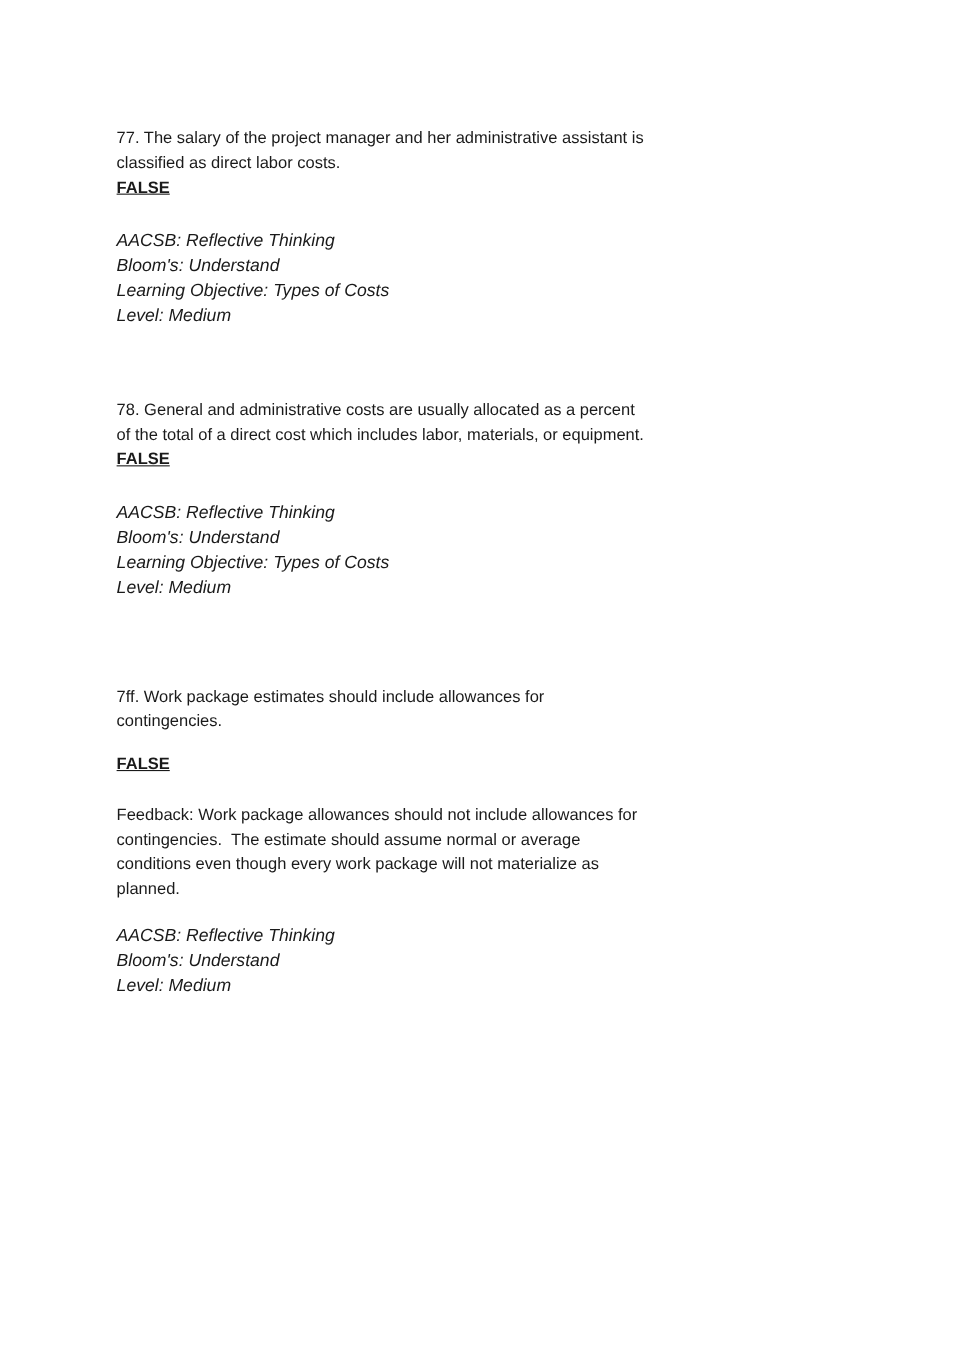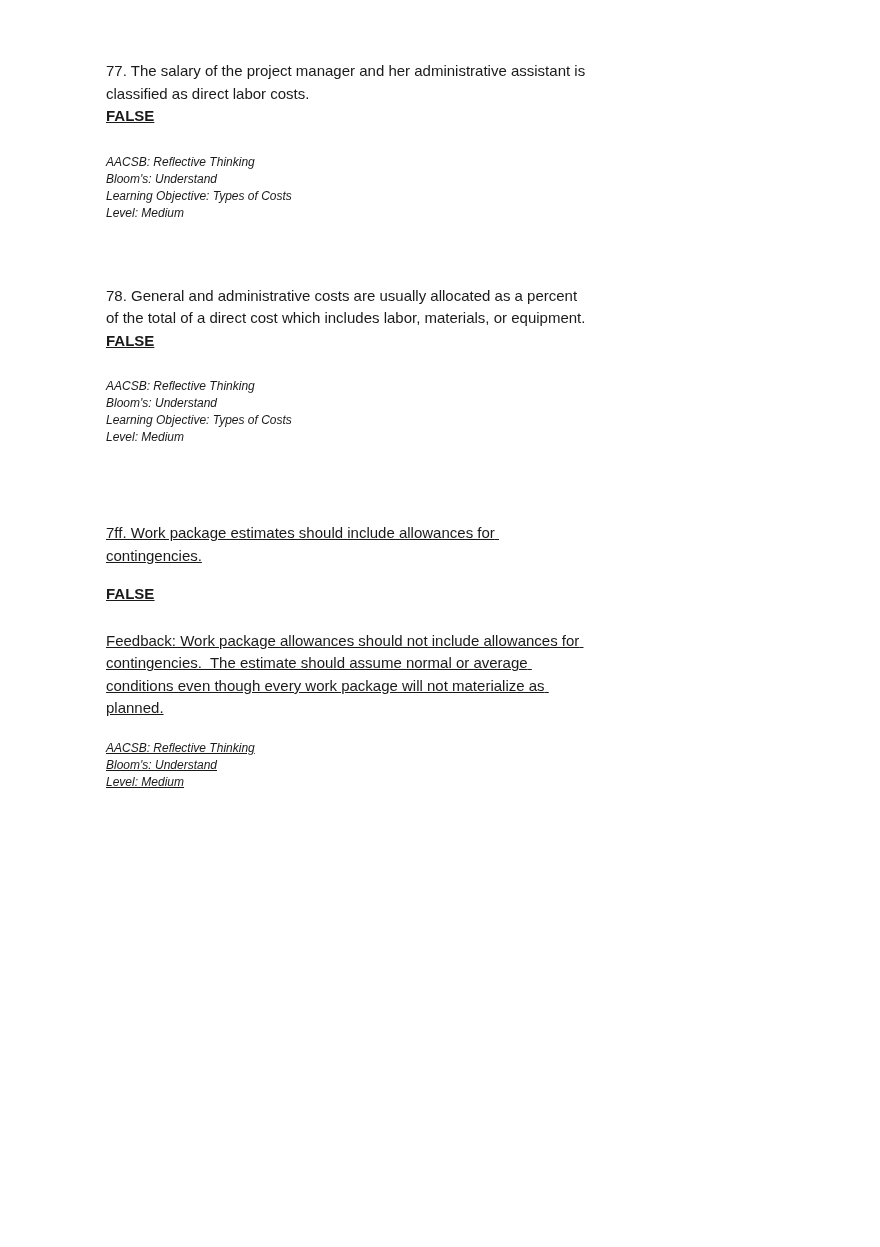--- a/index.html
+++ b/index.html
@@ -6,31 +6,31 @@
     margin: 0;
     padding: 0;
     background: #ffffff;
   }
   .page {
     position: relative;
     width: 698px;
     height: 1247px;
     box-sizing: border-box;
     background: #ffffff;
-    padding: 60px 106px 40px 106px;
+    padding: 115px 106px 40px 106px;
     color: #1a1a1a;
     font-family: "Liberation Sans", sans-serif;
     overflow: hidden;
     border-radius: 19px;
   }
   .question-block {
     margin: 0;
   }
   .question-block.q2 { margin-top: 63px; }
-  .question-block.q3 { margin-top: 76px; text-decoration: underline; }
+  .question-block.q3 { margin-top: 76px; }
   .question-text {
     font-size: 15px;
     line-height: 1.5;
     white-space: pre-wrap;
   }
   .answer-text {
     font-size: 15px;
     line-height: 1.5;
     font-weight: bold;
     text-decoration: underline;
@@ -38,21 +38,21 @@
   .q3 .answer-text { margin-top: 16px; }
   .feedback-text {
     font-size: 15px;
     line-height: 1.5;
     margin-top: 24px;
     white-space: pre-wrap;
   }
   .meta-block {
     margin-top: 26px;
     font-style: italic;
-    font-size: 12px;
+    font-size: 16px;
     line-height: 1.42;
   }
   .q3 .meta-block { margin-top: 20px; }
   .meta-line {
     white-space: pre-wrap;
   }
 </style>
 </head>
 <body>
 

